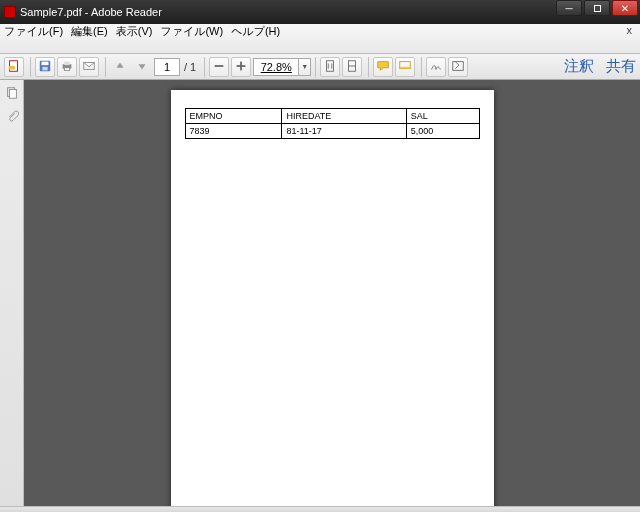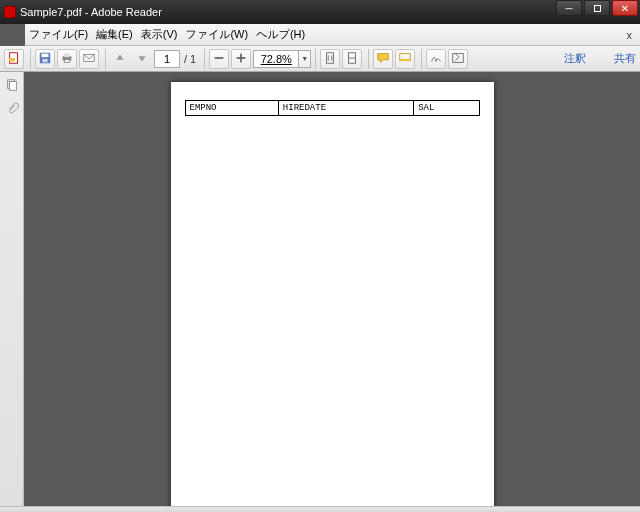--- a/index.html
+++ b/index.html
@@ -7,37 +7,37 @@
   body { background: #595959; display: flex; flex-direction: column; }
 
   .titlebar { height: 24px; background: linear-gradient(#3a3a3a, #1e1e1e); color: #fff; display: flex; align-items: center; padding: 0 2px 0 4px; font-size: 11px; }
   .titlebar .pdf-ico { width: 12px; height: 12px; background: #c00; border: 1px solid #800; margin-right: 4px; display: inline-flex; align-items: center; justify-content: center; color: #fff; font-size: 8px; font-weight: bold; }
   .titlebar .title { flex: 1; }
   .win-btns { display: flex; height: 100%; }
   .win-btn { width: 26px; height: 16px; margin-left: 2px; background: linear-gradient(#555,#333); border: 1px solid #222; border-radius: 2px; color: #fff; display: flex; align-items: center; justify-content: center; font-size: 10px; }
   .win-btn.close { background: linear-gradient(#e06060,#c03020); border-color: #801010; }
   .win-sq { width:7px; height:7px; border:1px solid #fff; }
 
-  .menubar { height: 22px; background: linear-gradient(#f8f8f8,#e8e8e8); border-bottom: 1px solid #bbb; display: flex; align-items: center; padding: 0 4px; color: #000; font-size: 11px; margin-left: 25px; }
+  .menubar { height: 30px; background: linear-gradient(#f8f8f8,#e8e8e8); border-bottom: 1px solid #bbb; display: flex; padding: 0 4px; color: #000; font-size: 11px; }
   .menubar .menu-item { margin-right: 8px; }
   .menubar .x { margin-left: auto; padding-right: 4px; font-size: 11px; color: #444; }
 
   .toolbar { height: 26px; background: linear-gradient(#f4f4f4,#e3e3e3); border-bottom: 1px solid #aaa; display: flex; align-items: center; padding: 0 4px; color: #333; font-size: 11px; }
   .tbtn { width: 20px; height: 20px; border: 1px solid #c6c6c6; border-radius: 2px; margin-right: 2px; background: linear-gradient(#fdfdfd,#ececec); display: flex; align-items: center; justify-content: center; }
   .tbtn svg { width: 14px; height: 14px; }
   .tbtn.plain { border-color: transparent; background: transparent; }
   .sep { width: 1px; height: 20px; background: #c0c0c0; margin: 0 4px; }
   .pagebox { width: 26px; height: 18px; border: 1px solid #aaa; background: #fff; text-align: center; font-size: 11px; }
   .pagecount { margin: 0 4px; color:#333; }
   .zoombox { width: 46px; height: 18px; border: 1px solid #aaa; background: #fff; text-align: center; font-size: 11px; padding:0 2px;text-decoration:underline; }
   .zoomdd { width: 12px; height: 18px; border:1px solid #aaa; border-left:none; background: linear-gradient(#fdfdfd,#ececec); display:flex; align-items:center; justify-content:center; font-size:8px; color:#555; }
   .right-links { margin-left: auto; display: flex; align-items: center; }
-  .right-links .link { color: #2a5db0; margin-left: 28px; font-size: 11px; }
-
-  .workarea { flex: 1; display: flex; min-height: 0; font-family: Liberation Mono, monospace; }
+  .right-links .link { color: #2a5db0; margin-left: 12px; font-size: 15px; }
+
+  .workarea { flex: 1; display: flex; min-height: 0; }
   .sidebar { width: 24px; background: linear-gradient(#ececec,#e0e0e0); border-right: 1px solid #bbb; display: flex; flex-direction: column; align-items: center; padding-top: 6px; gap: 8px; }
   .side-ico { width:16px; height:16px; color:#7a7a7a; display:flex; align-items:center; justify-content:center; }
   .side-ico svg { width:14px; height:14px; }
 
   .docarea { flex:1; background:#595959; overflow:auto; display:flex; justify-content:center; padding:10px 0 0 0; }
   .page { width: 323px; height: 470px; background:#fff; box-shadow: 0 0 6px rgba(0,0,0,.6); padding: 18px 14px; }
   table.data { width: 100%; border-collapse: collapse; font-size: 9px; color:#000; }
   table.data th, table.data td { border: 1px solid #000; padding: 2px 4px; text-align:left; height:14px; font-weight: normal; }
 
   .statusbar { height: 6px; background: linear-gradient(#e8e8e8,#d8d8d8); border-top:1px solid #bbb; }
@@ -182,19 +182,24 @@
   </div>
   <div class="docarea">
     <div class="page">
       <table class="data">
         <tbody>
             <tr>
           <th>EMPNO</th>
           <th>HIREDATE</th>
           <th>SAL</th>
         </tr>
+        <tr>
+          <td>7839</td>
+          <td>81-11-17</td>
+          <td>5,000</td>
+        </tr>
       </tbody>
         </table>
     </div>
   </div>
 </div>
 
 <div class="statusbar"></div>
 
 </body></html>

